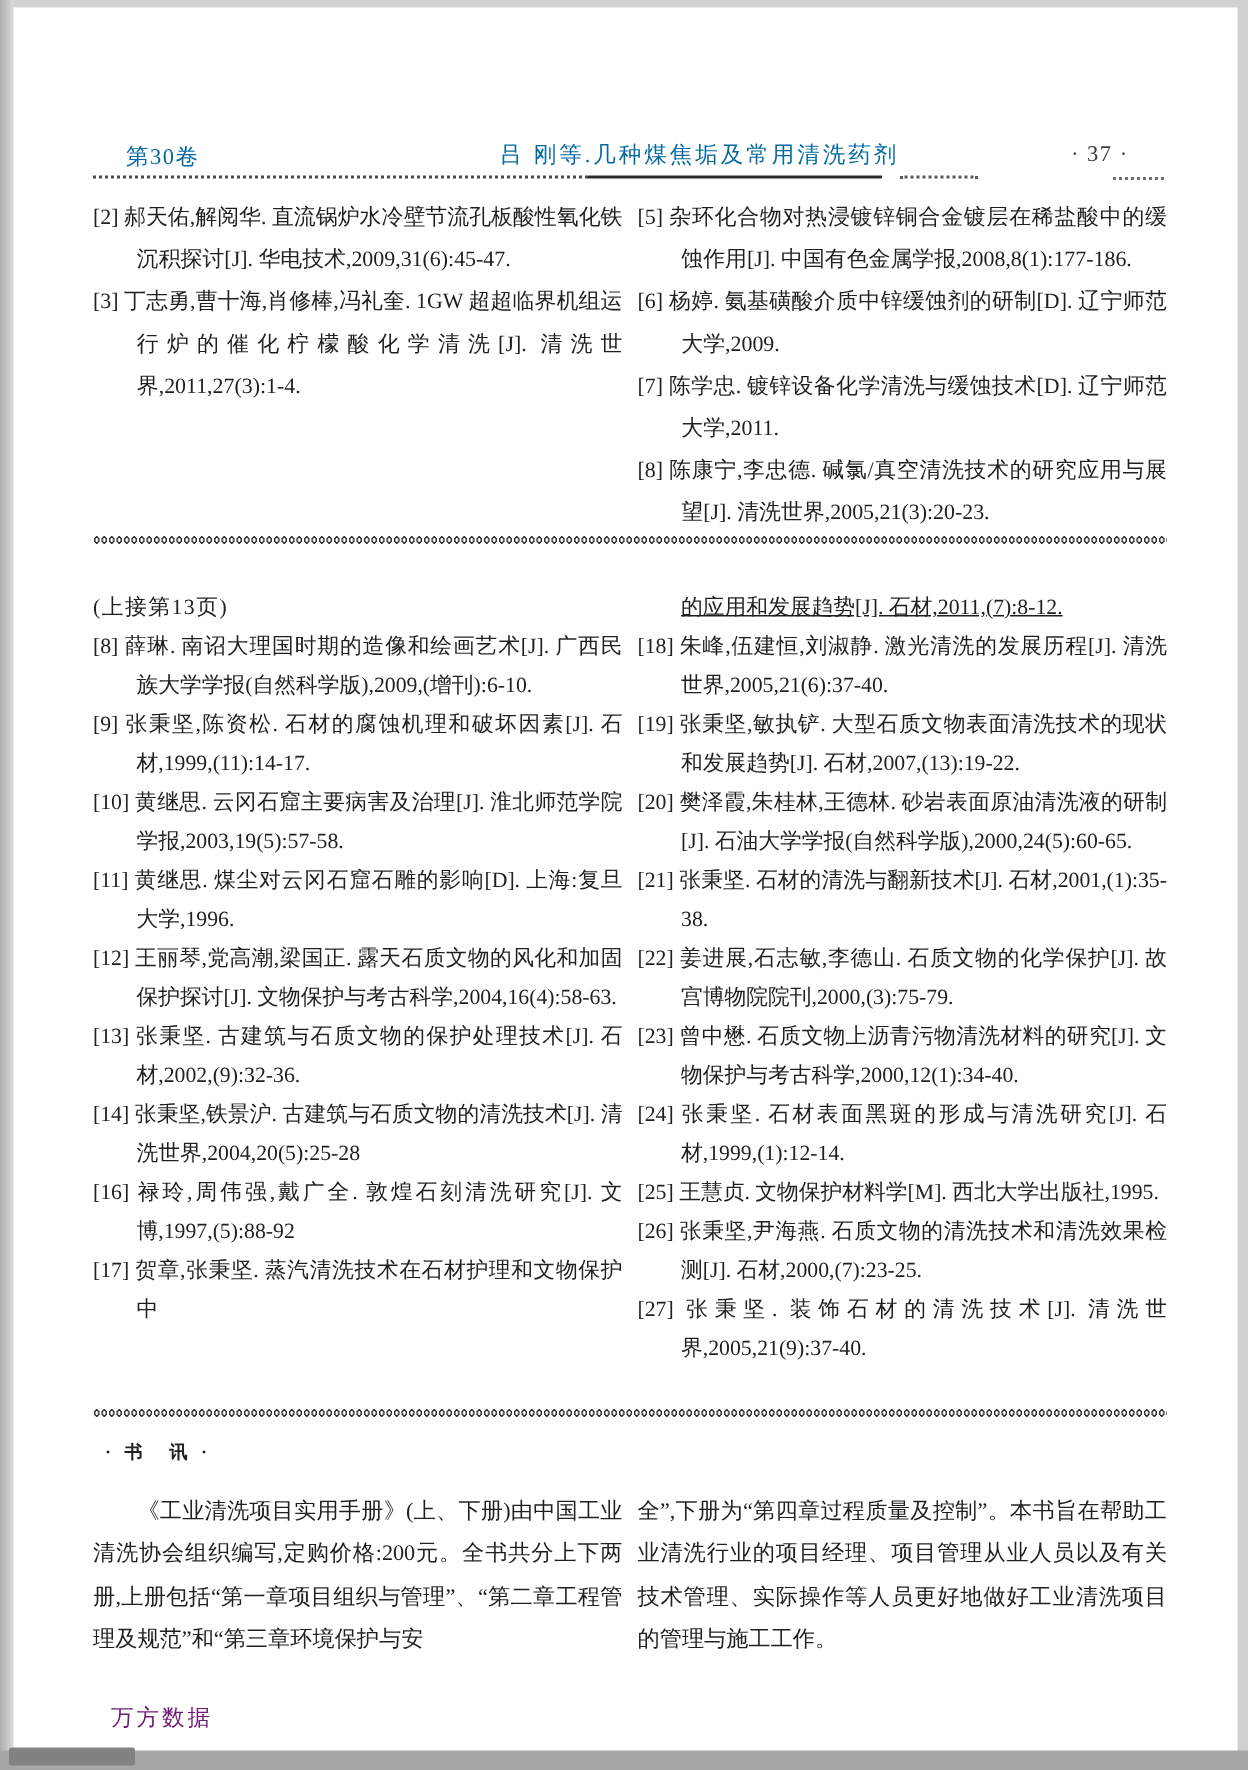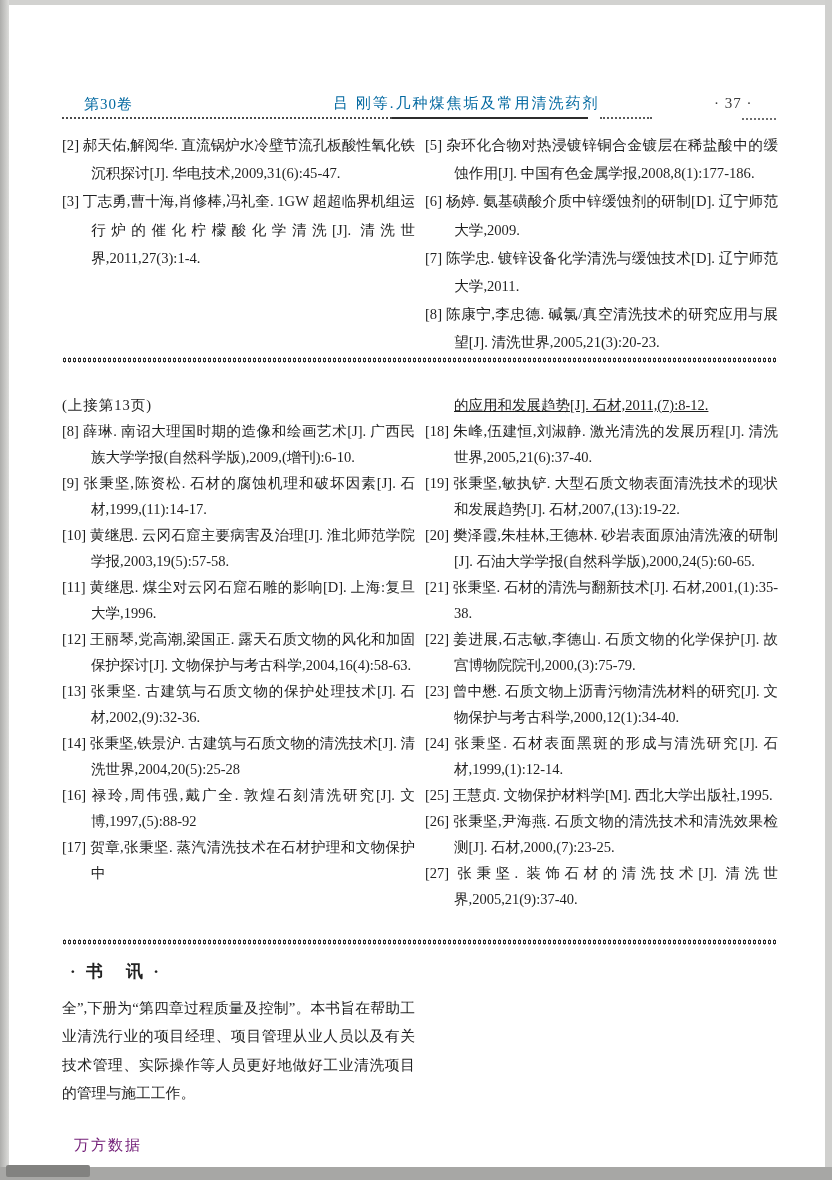--- a/index.html
+++ b/index.html
@@ -40,21 +40,21 @@
   
   .chain-divider{
     position:absolute;left:62px;width:716px;height:8px;
     background-image:radial-gradient(2.4px 3.1px at 50% 50%, rgba(0,0,0,0) 36%, #2f2f2f 44% 78%, rgba(0,0,0,0) 84%);
     background-size:5px 8px;background-repeat:repeat-x;background-position:0 50%;
   }
   .divider-1{top:356px;}
   .divider-2{top:938px;}
 
   
-  .book-heading{position:absolute;left:70px;top:960px;font-size:17px;font-weight:bold;letter-spacing:3px;color:#222;}
+  .book-heading{position:absolute;left:70px;top:960px;font-size:12px;font-weight:bold;letter-spacing:3px;color:#222;}
   .book-cols{top:994px;height:150px;overflow:hidden;font-size:14.8px;line-height:28.4px;}
   .book-par{margin:0;text-align:justify;}
   .book-par.indent{text-indent:2em;}
 
   
   .watermark{position:absolute;left:74px;top:1136px;font-size:15px;color:#701a75;letter-spacing:2px;}
 </style>
 </head>
 <body>
 
@@ -115,19 +115,22 @@
       <div class="ref">[26] 张秉坚,尹海燕. 石质文物的清洗技术和清洗效果检测[J]. 石材,2000,(7):23-25.</div>
       <div class="ref">[27] 张秉坚. 装饰石材的清洗技术[J]. 清洗世界,2005,21(9):37-40.</div>
     </div>
   </div>
 
   <div class="chain-divider divider-2"></div>
 
   <div class="book-heading">· 书　讯 ·</div>
   <div class="cols book-cols">
     <div class="col">
+      <p class="book-par indent">《工业清洗项目实用手册》(上、下册)由中国工业清洗协会组织编写,定购价格:200元。全书共分上下两册,上册包括“第一章项目组织与管理”、“第二章工程管理及规范”和“第三章环境保护与安</p>
+    </div>
+    <div class="col">
       <p class="book-par">全”,下册为“第四章过程质量及控制”。本书旨在帮助工业清洗行业的项目经理、项目管理从业人员以及有关技术管理、实际操作等人员更好地做好工业清洗项目的管理与施工工作。</p>
     </div>
   </div>
 
   <div class="watermark">万方数据</div>
 
 </div>
 
 </body></html>

